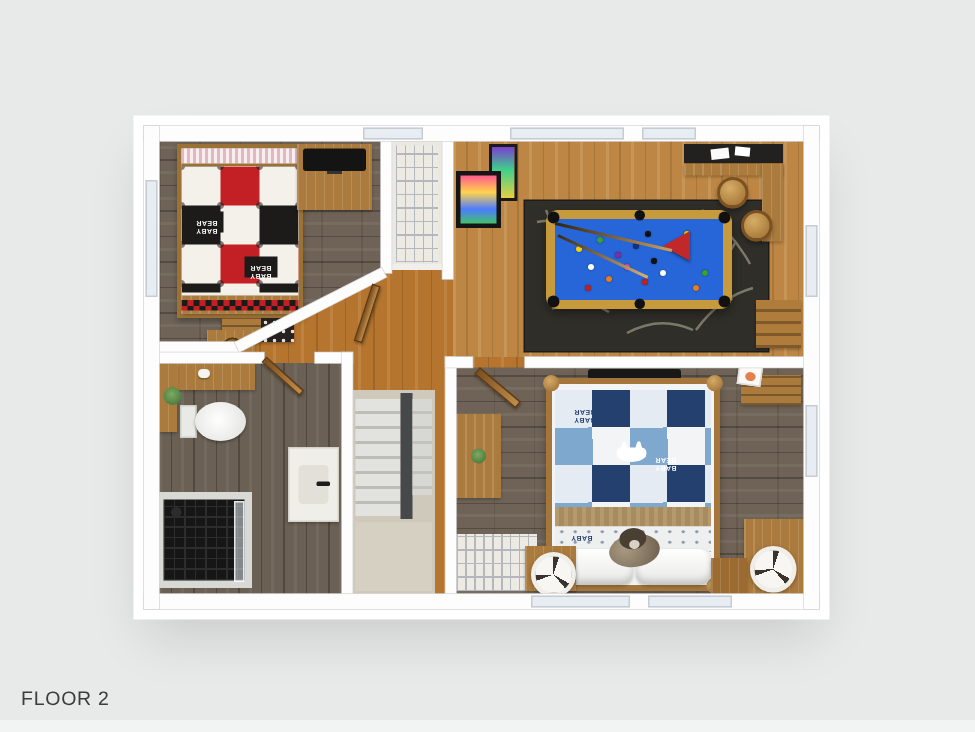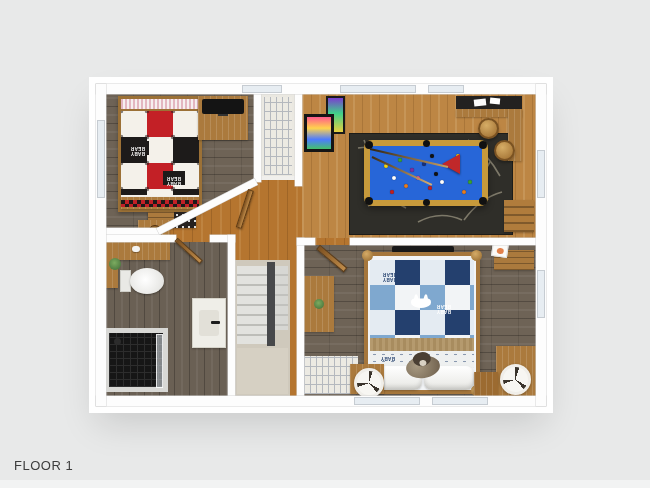--- a/index.html
+++ b/index.html
@@ -249,15 +249,15 @@
     <div class="window" style="left:441px;top:186px;width:8px;height:48px"></div>
     <div class="window" style="left:258px;top:313px;width:66px;height:8px"></div>
     <div class="window" style="left:336px;top:313px;width:56px;height:8px"></div>
 
     <div class="door" style="left:152px;top:106px;width:6px;height:40px;transform:rotate(18deg);transform-origin:top center"></div>
     <div class="door" style="left:80px;top:153px;width:34px;height:5px;transform:rotate(42deg);transform-origin:left center"></div>
     <div class="door" style="left:222px;top:160px;width:36px;height:6px;transform:rotate(40deg);transform-origin:left center"></div>
 
   </div>
 
-  <div id="floor-label">FLOOR 1</div>
+  <div id="floor-label">FLOOR 2</div>
   <div id="footer-strip"></div>
 </div>
 
 </body></html>

